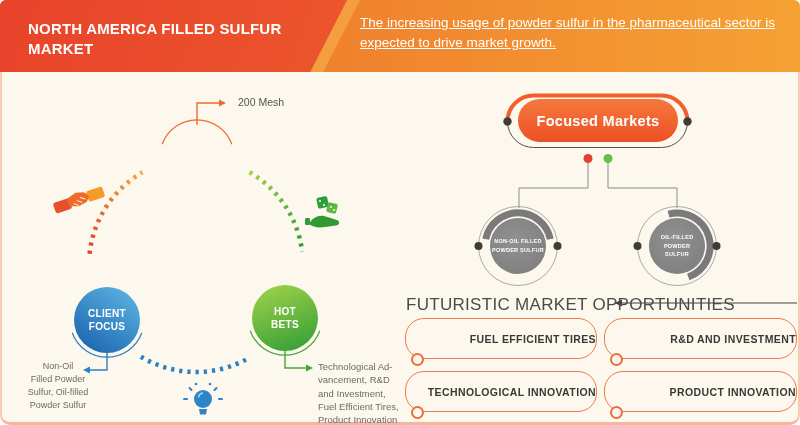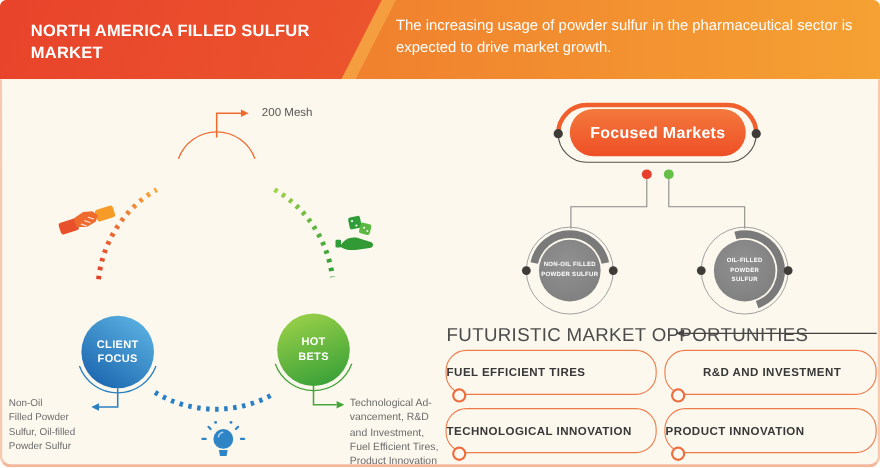--- a/index.html
+++ b/index.html
@@ -8,52 +8,52 @@
   
   .header{position:absolute;top:0;left:0;width:800px;height:72px;
           background:linear-gradient(90deg,#ef7b2d 30%,#f5a133);}
   .header-left{position:absolute;inset:0;
           background:linear-gradient(110deg,#e8432b,#ef6c2e);
           clip-path:polygon(0 0,43.4% 0,38.8% 100%,0 100%);}
   .header-stripe{position:absolute;inset:0;background:#f59e40;
           clip-path:polygon(43.4% 0,45% 0,40.4% 100%,38.8% 100%);}
   .title{position:absolute;left:28px;top:19px;width:285px;font-size:15px;font-weight:800;
          color:#fff;line-height:1.35;letter-spacing:.2px;}
-  .subtitle{position:absolute;left:360px;top:13px;width:424px;font-size:13.5px;color:#fff;line-height:1.5;}
+  .subtitle{position:absolute;left:360px;top:13px;width:424px;font-size:13.5px;color:#fff;line-height:1.5;text-decoration:underline;}
   
   .bodyarea{position:absolute;left:0;right:0;top:72px;bottom:0;background:#fcf8ee;
           border-left:2px solid #f7c9b1;border-right:2px solid #f7c9b1;border-bottom:3px solid #f3b89c;
           border-radius:0 0 10px 10px;box-sizing:border-box;}
   svg.overlay{position:absolute;left:0;top:0;width:800px;height:425px;pointer-events:none;}
   
   .node{position:absolute;border-radius:50%;display:flex;align-items:center;justify-content:center;
         text-align:center;color:#fff;font-weight:700;font-size:10px;line-height:1.3;
         white-space:pre-line;letter-spacing:.3px;}
   .node.orange{left:164px;top:124px;width:66px;height:66px;background:linear-gradient(135deg,#f79c3c,#e95227);}
   .node.blue{left:74px;top:287px;width:66px;height:66px;background:linear-gradient(215deg,#5ab0e0 10%,#1c67b0 90%);}
   .node.green{left:252px;top:285px;width:66px;height:66px;background:linear-gradient(160deg,#a2d44a,#2f9c36);}
   .callout{position:absolute;color:#6b6b6b;}
   .callout.mesh{left:228px;top:96px;font-size:10.5px;color:#555;margin-left:10px;}
-  .callout.cleft{left:8px;top:360px;width:100px;font-size:9px;line-height:1.45;white-space:pre-line;}
+  .callout.cleft{left:8px;top:360px;width:100px;font-size:9px;line-height:1.45;text-align:center;white-space:pre-line;}
   .callout.cright{left:318px;top:360px;width:112px;font-size:9.5px;line-height:1.4;white-space:pre-line;}
   
   .fm-pill{position:absolute;left:518px;top:99px;width:160px;height:43px;border-radius:22px;
            background:linear-gradient(180deg,#f4793d,#ee4f26);display:flex;align-items:center;justify-content:center;
            color:#fff;font-weight:800;font-size:14.5px;letter-spacing:.3px;}
   .seg{position:absolute;width:56px;height:56px;border-radius:50%;
        background:radial-gradient(circle at 45% 40%,#919191,#7b7b7b);
        display:flex;align-items:center;justify-content:center;text-align:center;color:#fff;
        font-weight:700;font-size:5.5px;line-height:1.55;white-space:pre-line;letter-spacing:.25px;}
   .seg.s1{left:490px;top:218px;}
   .seg.s2{left:649px;top:218px;}
   
   .fmo-heading{position:absolute;left:406px;top:295px;font-size:17px;font-weight:500;
                color:#4b4b4b;letter-spacing:.3px;}
   .obox{position:absolute;border:1.4px solid #ee7a4a;border-radius:19px;display:flex;align-items:center;
-        justify-content:flex-start;font-size:10.5px;font-weight:700;color:#383838;letter-spacing:.4px;
+        justify-content:flex-end;font-size:10.5px;font-weight:700;color:#383838;letter-spacing:.4px;
         box-sizing:border-box;}
   .obox.b1{left:405px;top:318px;width:192px;height:41px;}
   .obox.b2{left:604px;top:318px;width:193px;height:41px;padding-left:34px;}
   .obox.b3{left:405px;top:371px;width:192px;height:41px;}
   .obox.b4{left:604px;top:371px;width:193px;height:41px;}
   .obox .corner{position:absolute;left:5px;bottom:-8px;width:13px;height:13px;border:2px solid #ee6d3d;
         border-radius:50%;background:#fdf9f1;box-sizing:border-box;}
 </style>
 </head>
 <body>

